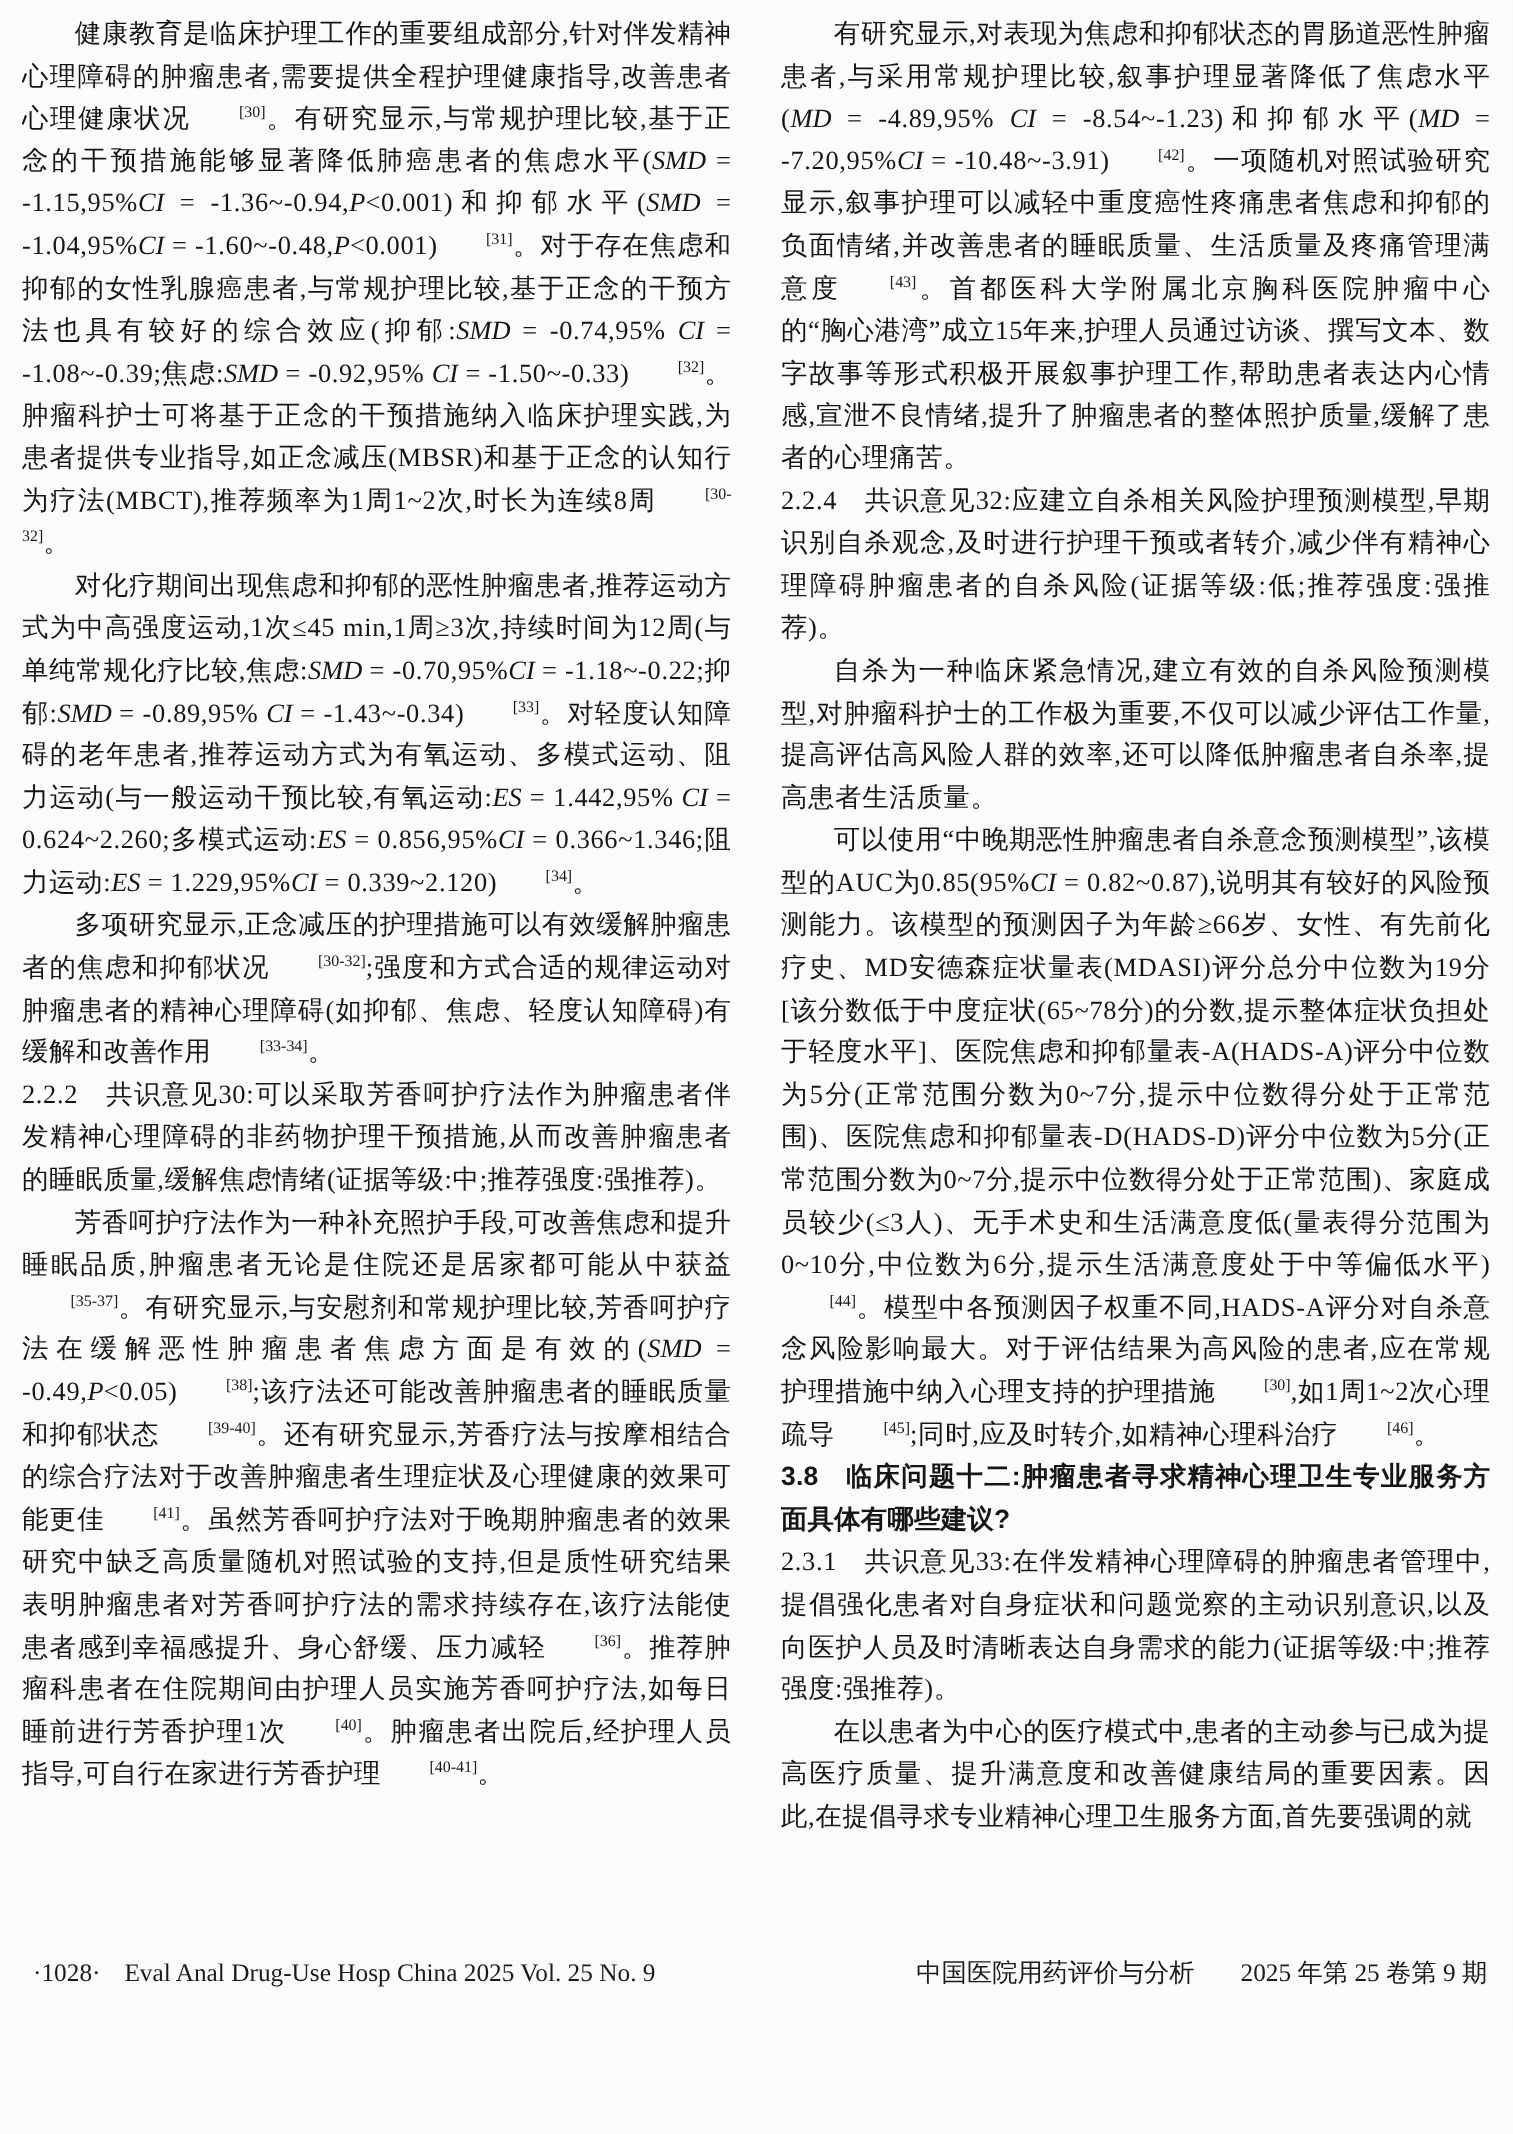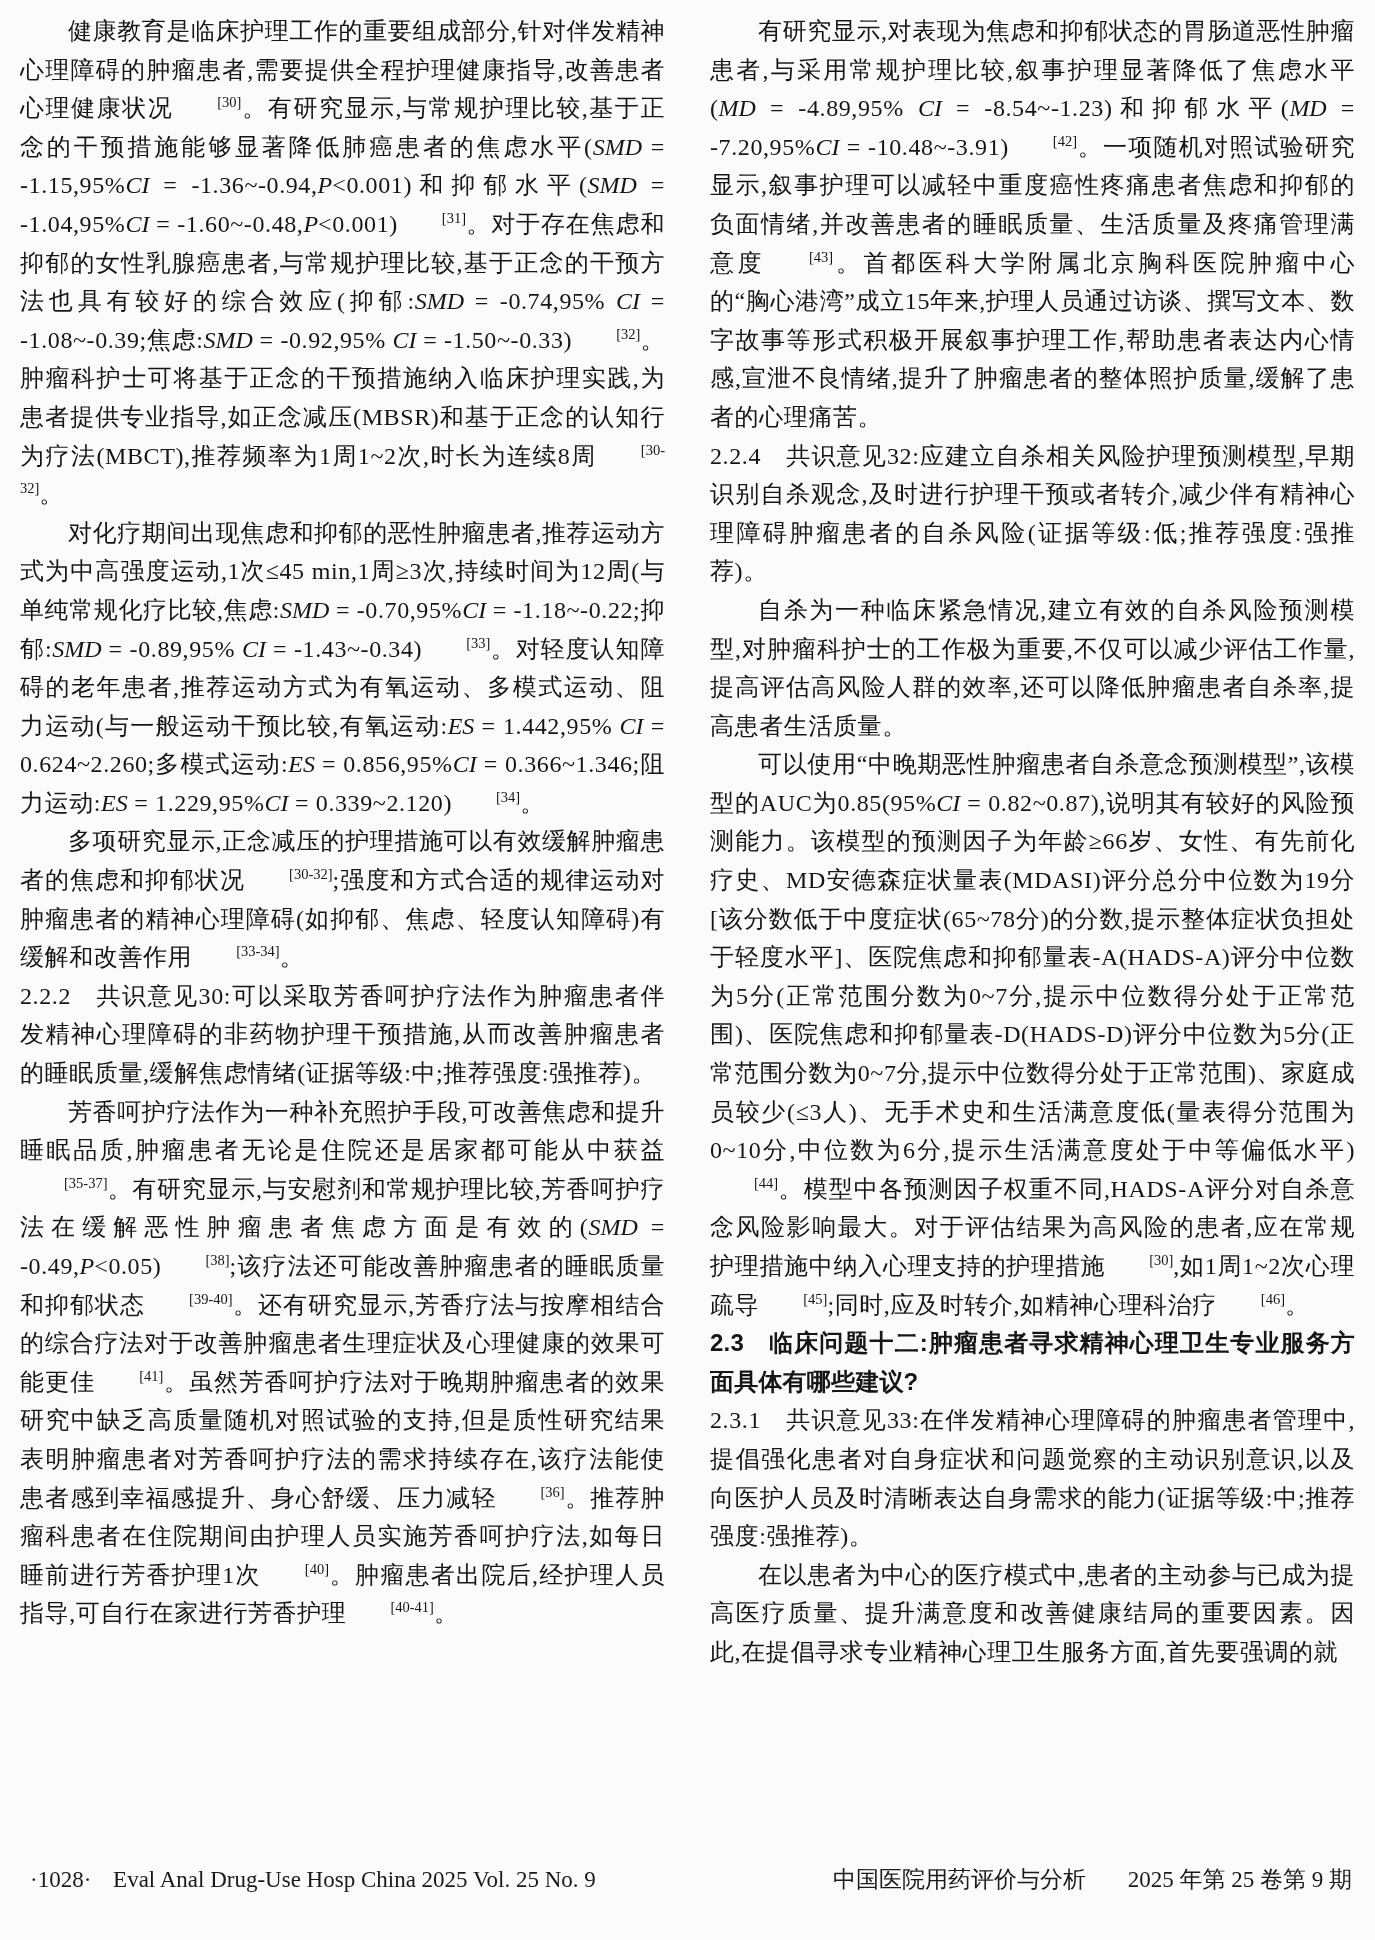--- a/index.html
+++ b/index.html
@@ -33,21 +33,21 @@
   }
   .col sup{
     font-size:14.5px;
     line-height:0;
     vertical-align:super;
     letter-spacing:0;
     padding-left:44px;
   }
   .col i{letter-spacing:0;}
   .footer{
-    position:absolute;left:30px;right:23px;top:1864px;
+    position:absolute;left:30px;right:23px;top:1778px;
     display:flex;justify-content:space-between;align-items:baseline;
     font-size:23px;color:#1a1a1a;
   }
   .footer .fl span + span{margin-left:16px;}
   .footer .fr span + span{margin-left:36px;}
 </style>
 </head>
 <body>
 
 <div class="page">
@@ -57,21 +57,21 @@
         <p class="para"><span>对化疗期间出现焦虑和抑郁的恶性肿瘤患者,推荐运动方式为中高强度运动,1次≤45 min,1周≥3次,持续时间为12周(与单纯常规化疗比较,焦虑:</span><i>SMD</i><span> = -0.70,95%</span><i>CI</i><span> = -1.18~-0.22;抑郁:</span><i>SMD</i><span> = -0.89,95% </span><i>CI</i><span> = -1.43~-0.34)</span><sup>[33]</sup><span>。对轻度认知障碍的老年患者,推荐运动方式为有氧运动、多模式运动、阻力运动(与一般运动干预比较,有氧运动:</span><i>ES</i><span> = 1.442,95% </span><i>CI</i><span> = 0.624~2.260;多模式运动:</span><i>ES</i><span> = 0.856,95%</span><i>CI</i><span> = 0.366~1.346;阻力运动:</span><i>ES</i><span> = 1.229,95%</span><i>CI</i><span> = 0.339~2.120)</span><sup>[34]</sup><span>。</span></p>
         <p class="para"><span>多项研究显示,正念减压的护理措施可以有效缓解肿瘤患者的焦虑和抑郁状况</span><sup>[30-32]</sup><span>;强度和方式合适的规律运动对肿瘤患者的精神心理障碍(如抑郁、焦虑、轻度认知障碍)有缓解和改善作用</span><sup>[33-34]</sup><span>。</span></p>
         <p class="heading-sub"><span>2.2.2 共识意见30:可以采取芳香呵护疗法作为肿瘤患者伴发精神心理障碍的非药物护理干预措施,从而改善肿瘤患者的睡眠质量,缓解焦虑情绪(证据等级:中;推荐强度:强推荐)。</span></p>
         <p class="para"><span>芳香呵护疗法作为一种补充照护手段,可改善焦虑和提升睡眠品质,肿瘤患者无论是住院还是居家都可能从中获益</span><sup>[35-37]</sup><span>。有研究显示,与安慰剂和常规护理比较,芳香呵护疗法在缓解恶性肿瘤患者焦虑方面是有效的(</span><i>SMD</i><span> = -0.49,</span><i>P</i><span>&lt;0.05)</span><sup>[38]</sup><span>;该疗法还可能改善肿瘤患者的睡眠质量和抑郁状态</span><sup>[39-40]</sup><span>。还有研究显示,芳香疗法与按摩相结合的综合疗法对于改善肿瘤患者生理症状及心理健康的效果可能更佳</span><sup>[41]</sup><span>。虽然芳香呵护疗法对于晚期肿瘤患者的效果研究中缺乏高质量随机对照试验的支持,但是质性研究结果表明肿瘤患者对芳香呵护疗法的需求持续存在,该疗法能使患者感到幸福感提升、身心舒缓、压力减轻</span><sup>[36]</sup><span>。推荐肿瘤科患者在住院期间由护理人员实施芳香呵护疗法,如每日睡前进行芳香护理1次</span><sup>[40]</sup><span>。肿瘤患者出院后,经护理人员指导,可自行在家进行芳香护理</span><sup>[40-41]</sup><span>。</span></p>
       </div>
     <div class="col" id="col-right">
         <p class="para"><span>有研究显示,对表现为焦虑和抑郁状态的胃肠道恶性肿瘤患者,与采用常规护理比较,叙事护理显著降低了焦虑水平(</span><i>MD</i><span> = -4.89,95% </span><i>CI</i><span> = -8.54~-1.23)和抑郁水平(</span><i>MD</i><span> = -7.20,95%</span><i>CI</i><span> = -10.48~-3.91)</span><sup>[42]</sup><span>。一项随机对照试验研究显示,叙事护理可以减轻中重度癌性疼痛患者焦虑和抑郁的负面情绪,并改善患者的睡眠质量、生活质量及疼痛管理满意度</span><sup>[43]</sup><span>。首都医科大学附属北京胸科医院肿瘤中心的“胸心港湾”成立15年来,护理人员通过访谈、撰写文本、数字故事等形式积极开展叙事护理工作,帮助患者表达内心情感,宣泄不良情绪,提升了肿瘤患者的整体照护质量,缓解了患者的心理痛苦。</span></p>
         <p class="heading-sub"><span>2.2.4 共识意见32:应建立自杀相关风险护理预测模型,早期识别自杀观念,及时进行护理干预或者转介,减少伴有精神心理障碍肿瘤患者的自杀风险(证据等级:低;推荐强度:强推荐)。</span></p>
         <p class="para"><span>自杀为一种临床紧急情况,建立有效的自杀风险预测模型,对肿瘤科护士的工作极为重要,不仅可以减少评估工作量,提高评估高风险人群的效率,还可以降低肿瘤患者自杀率,提高患者生活质量。</span></p>
         <p class="para"><span>可以使用“中晚期恶性肿瘤患者自杀意念预测模型”,该模型的AUC为0.85(95%</span><i>CI</i><span> = 0.82~0.87),说明其有较好的风险预测能力。该模型的预测因子为年龄≥66岁、女性、有先前化疗史、MD安德森症状量表(MDASI)评分总分中位数为19分[该分数低于中度症状(65~78分)的分数,提示整体症状负担处于轻度水平]、医院焦虑和抑郁量表-A(HADS-A)评分中位数为5分(正常范围分数为0~7分,提示中位数得分处于正常范围)、医院焦虑和抑郁量表-D(HADS-D)评分中位数为5分(正常范围分数为0~7分,提示中位数得分处于正常范围)、家庭成员较少(≤3人)、无手术史和生活满意度低(量表得分范围为0~10分,中位数为6分,提示生活满意度处于中等偏低水平)</span><sup>[44]</sup><span>。模型中各预测因子权重不同,HADS-A评分对自杀意念风险影响最大。对于评估结果为高风险的患者,应在常规护理措施中纳入心理支持的护理措施</span><sup>[30]</sup><span>,如1周1~2次心理疏导</span><sup>[45]</sup><span>;同时,应及时转介,如精神心理科治疗</span><sup>[46]</sup><span>。</span></p>
-        <p class="heading-bold"><span>2.3 临床问题十二:肿瘤患者寻求精神心理卫生专业服务方面具体有哪些建议?</span></p>
+        <p class="heading-bold"><span>3.8 临床问题十二:肿瘤患者寻求精神心理卫生专业服务方面具体有哪些建议?</span></p>
         <p class="heading-sub"><span>2.3.1 共识意见33:在伴发精神心理障碍的肿瘤患者管理中,提倡强化患者对自身症状和问题觉察的主动识别意识,以及向医护人员及时清晰表达自身需求的能力(证据等级:中;推荐强度:强推荐)。</span></p>
         <p class="para"><span>在以患者为中心的医疗模式中,患者的主动参与已成为提高医疗质量、提升满意度和改善健康结局的重要因素。因此,在提倡寻求专业精神心理卫生服务方面,首先要强调的就</span></p>
       </div>
   </div>
   <div class="footer">
     <div class="fl">
       <span>·1028·</span>
       <span>Eval Anal Drug-Use Hosp China 2025 Vol. 25 No. 9</span>
     </div>
     <div class="fr">

